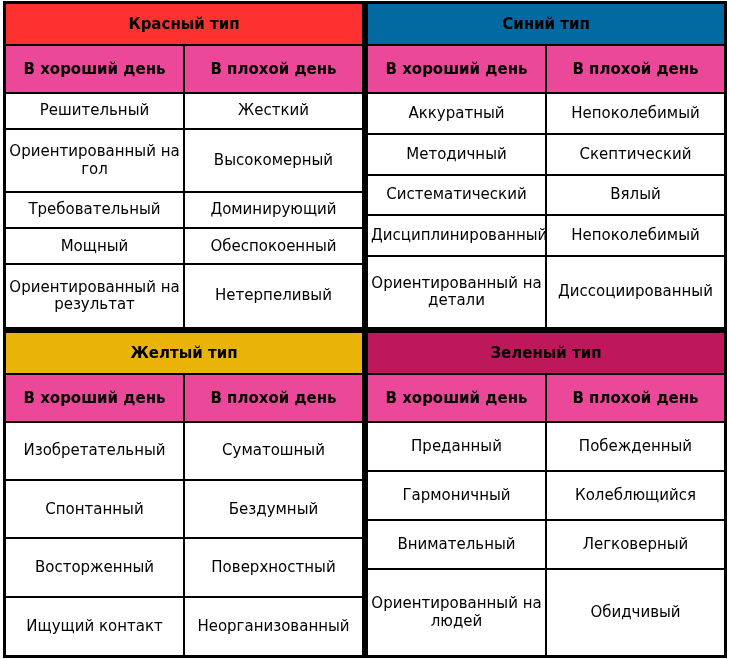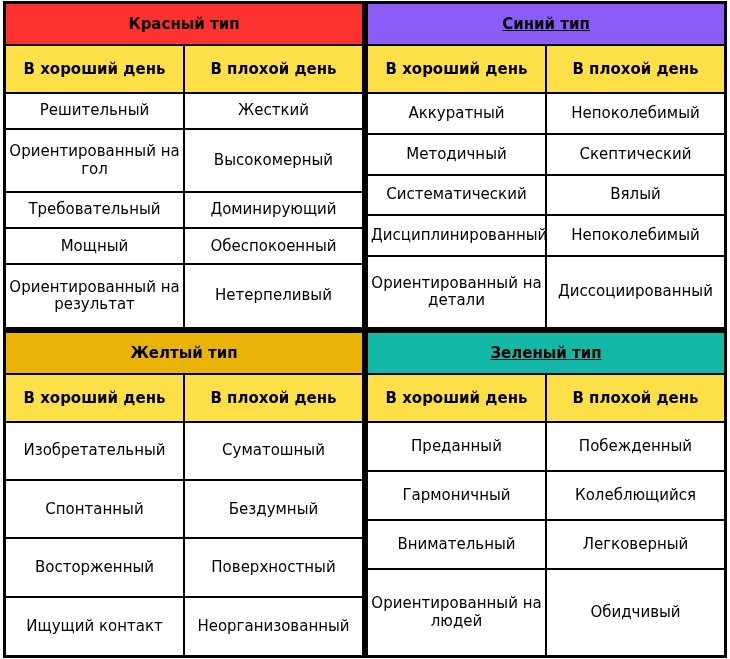--- a/index.html
+++ b/index.html
@@ -39,21 +39,21 @@
   th.title-cell {
     height: 36px;
     font-size: 15px;
     font-weight: bold;
     border-bottom-width: 3px;
   }
   tr.colhead th {
     height: 42px;
     font-size: 15px;
     font-weight: bold;
-    background: #fde047;
+    background: #ec4899;
   }
   table.quadrant td {
     font-size: 15px;
     line-height: 1.15;
     background: #ffffff;
   }
 </style>
 </head>
 <body>
 
@@ -88,21 +88,21 @@
         <tr>
           <td>Ориентированный на результат</td>
           <td>Нетерпеливый</td>
         </tr>
       </tbody>
   </table>
 
   <table class="quadrant">
     <thead>
       <tr>
-        <th class="title-cell" colspan="2" style="background: #8b5cf6; text-decoration: underline;">Синий тип</th>
+        <th class="title-cell" colspan="2" style="background: #0369a1;">Синий тип</th>
       </tr>
       <tr class="colhead">
         <th>В хороший день</th>
         <th>В плохой день</th>
       </tr>
     </thead>
     <tbody>
         <tr>
           <td>Аккуратный</td>
           <td>Непоколебимый</td>
@@ -152,21 +152,21 @@
         <tr>
           <td>Ищущий контакт</td>
           <td>Неорганизованный</td>
         </tr>
       </tbody>
   </table>
 
   <table class="quadrant">
     <thead>
       <tr>
-        <th class="title-cell" colspan="2" style="background: #14b8a6; text-decoration: underline;">Зеленый тип</th>
+        <th class="title-cell" colspan="2" style="background: #be185d;">Зеленый тип</th>
       </tr>
       <tr class="colhead">
         <th>В хороший день</th>
         <th>В плохой день</th>
       </tr>
     </thead>
     <tbody>
         <tr>
           <td>Преданный</td>
           <td>Побежденный</td>

